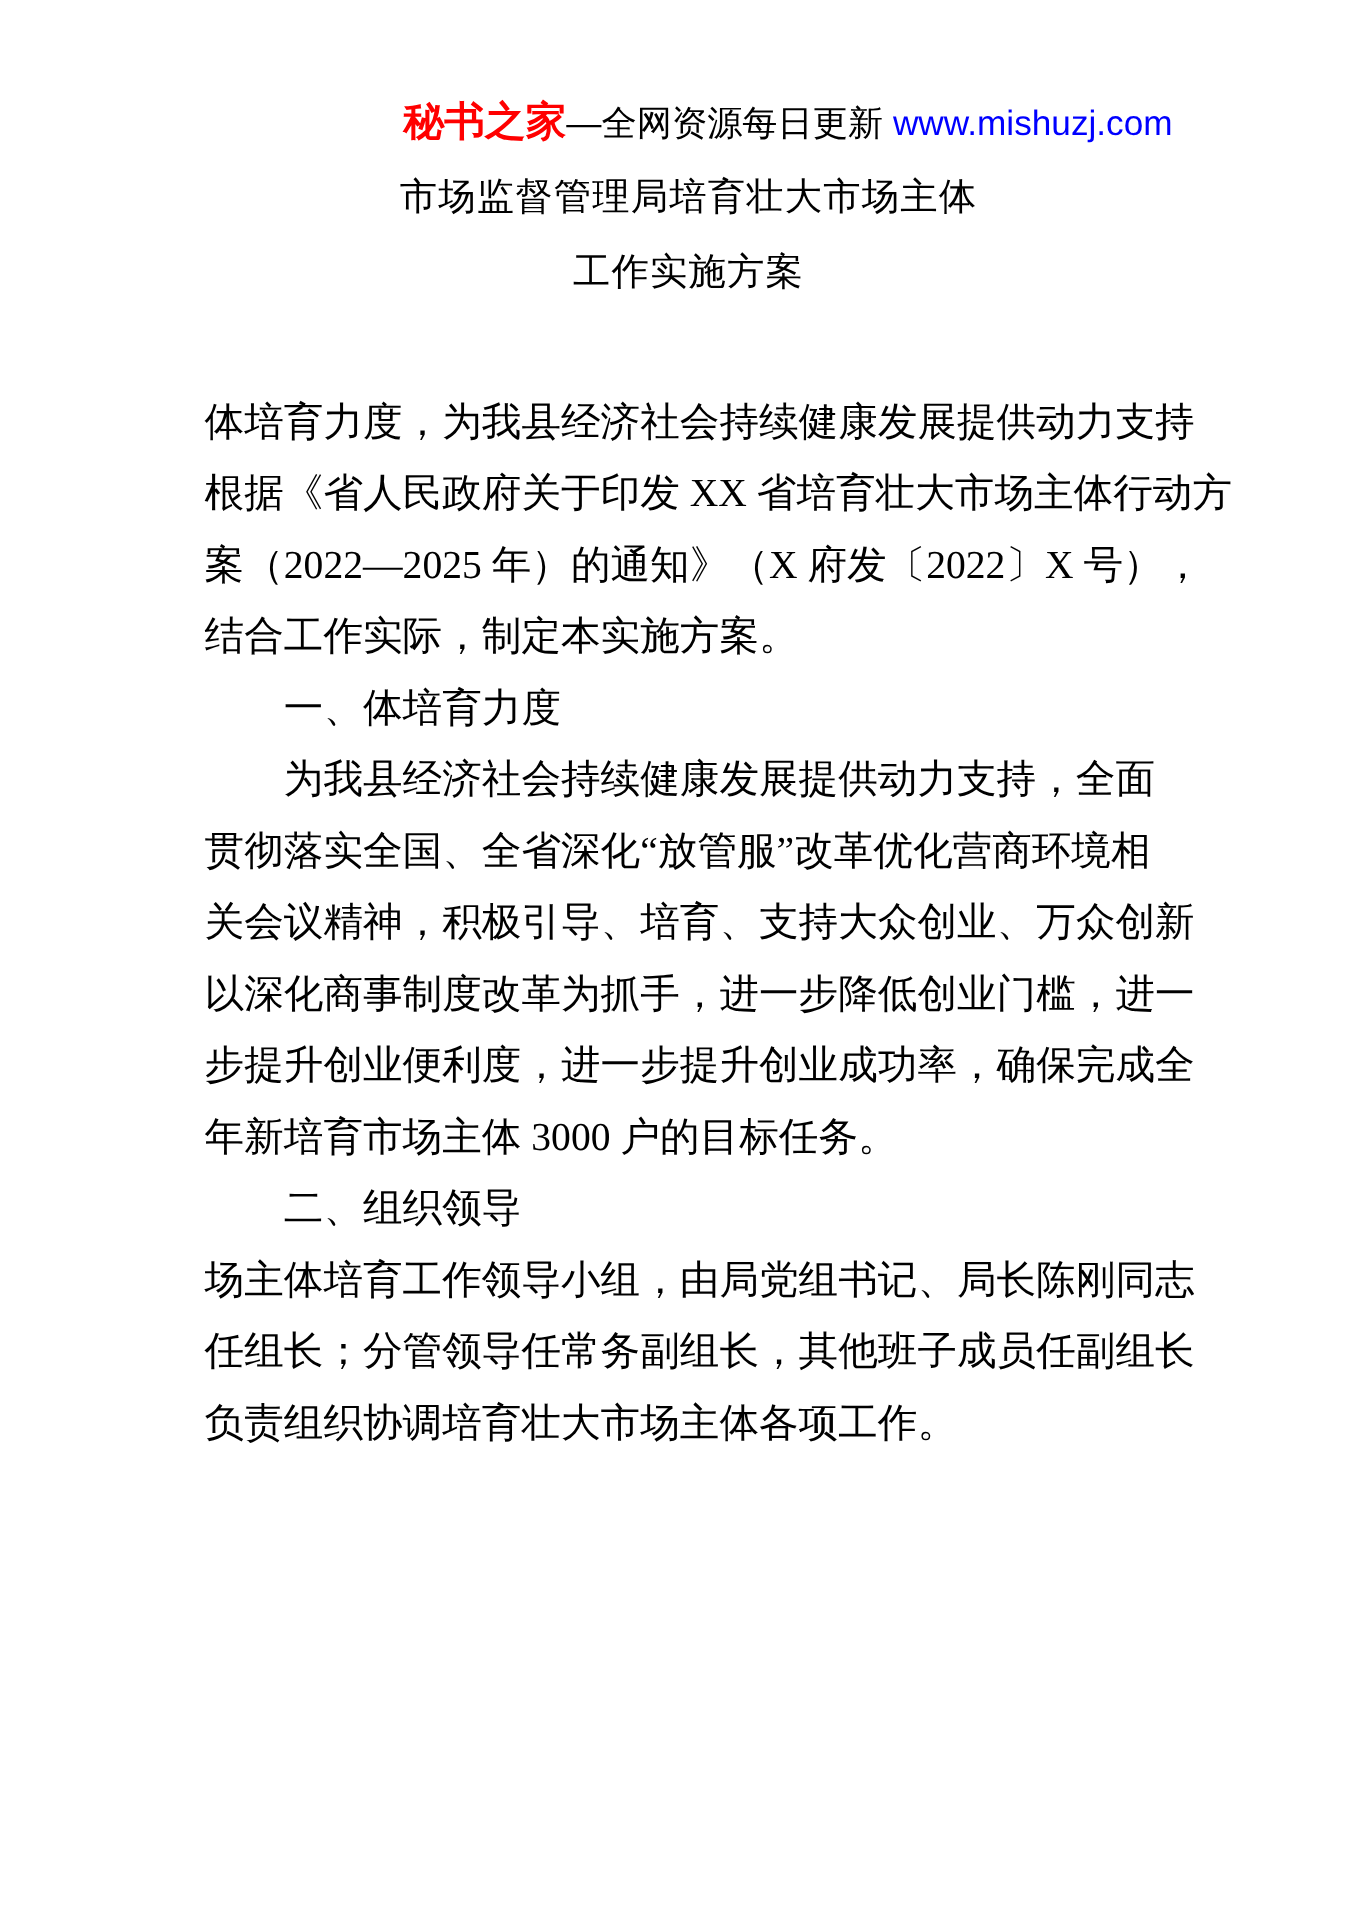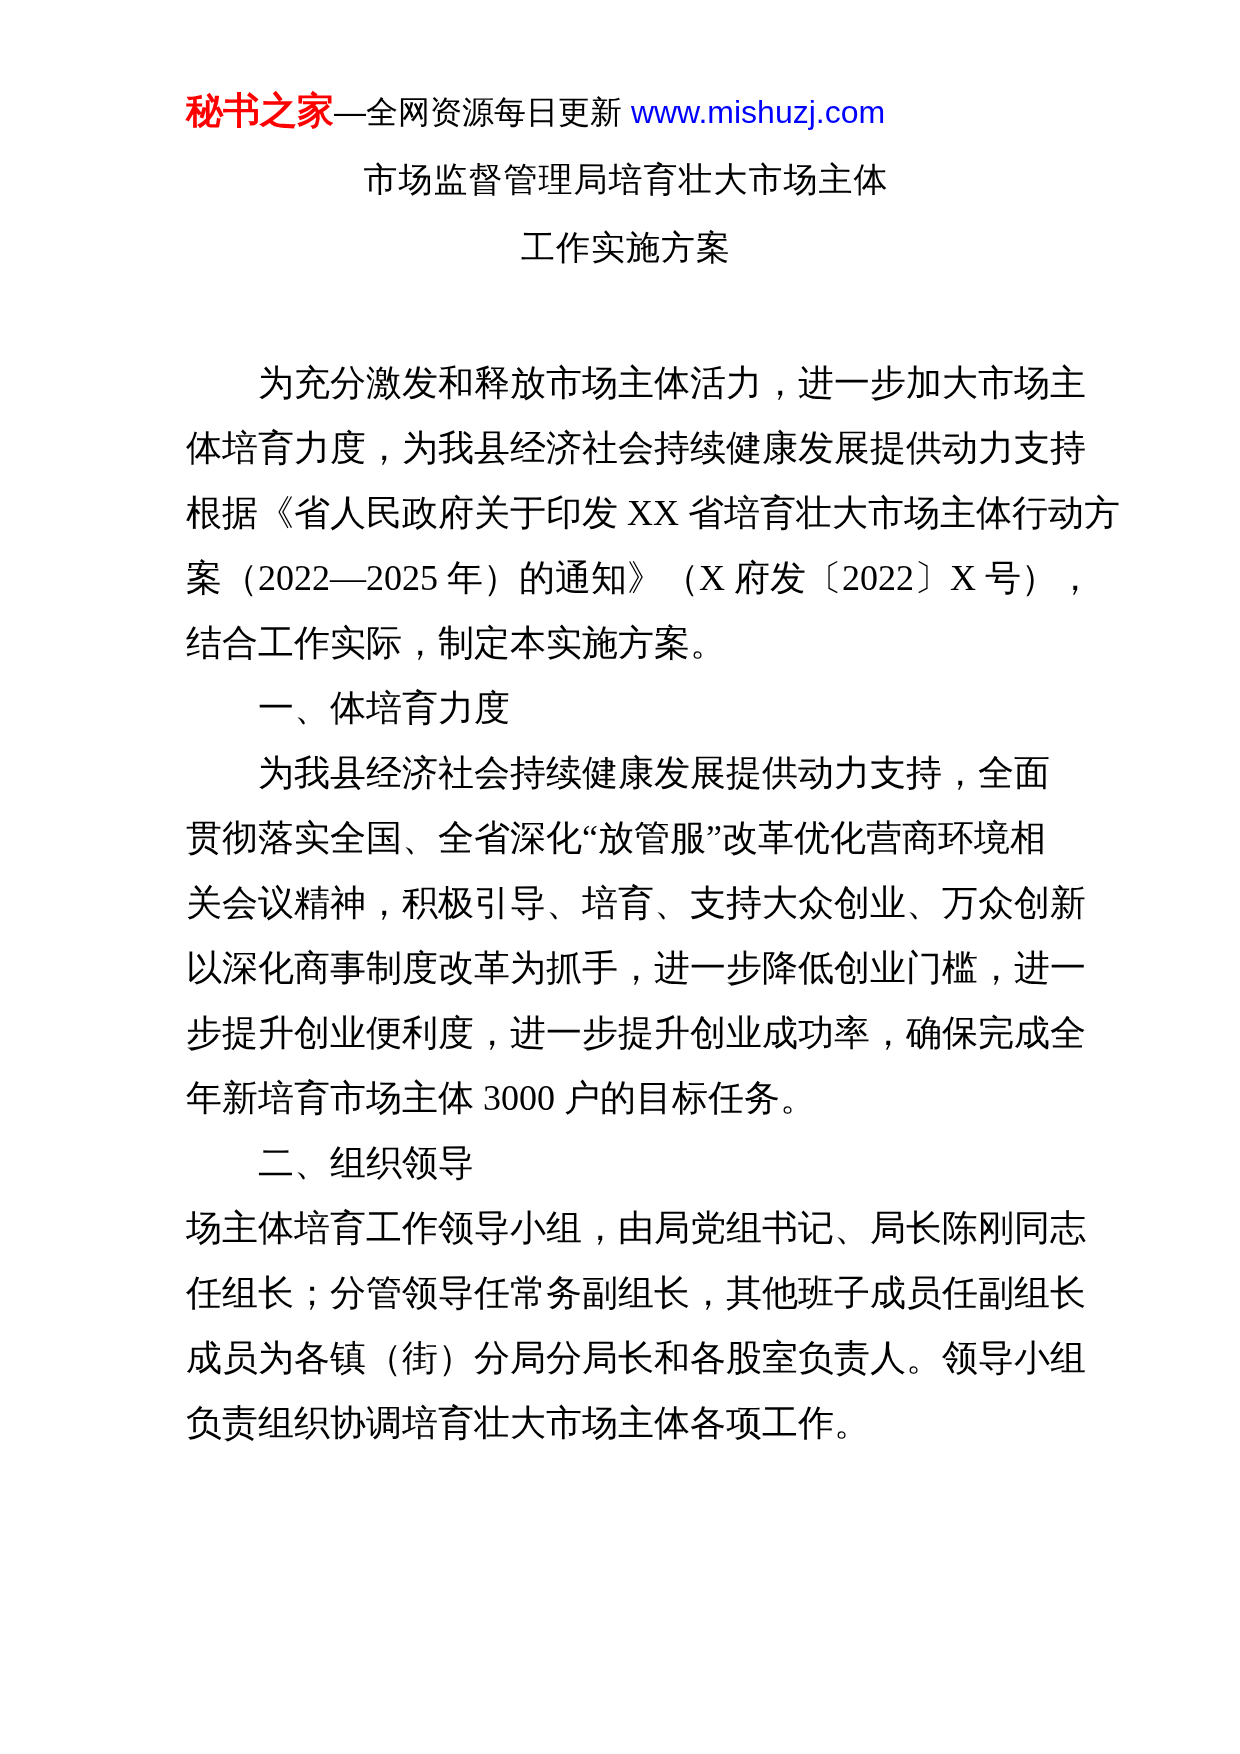--- a/index.html
+++ b/index.html
@@ -12,21 +12,21 @@
     width: 1240px;
     height: 1754px;
     background: #ffffff;
     box-sizing: border-box;
     padding: 90px 174px 0 186px;
     overflow: hidden;
     font-family: "Liberation Sans", sans-serif;
     color: #000000;
   }
   .header {
-    text-align: left;
+    text-align: right;
     font-size: 32px;
     line-height: 42px;
     white-space: nowrap;
   }
   .header .site {
     font-size: 37px;
     font-weight: 700;
     color: #ff0000;
   }
   .header .tagline {
@@ -71,32 +71,30 @@
   <div class="header">
     <span class="site">秘书之家</span><span class="tagline">—全网资源每日更新 </span><a class="url" href="#">www.mishuzj.com</a>
   </div>
 
   <h1 class="title">
     <span class="title-line">市场监督管理局培育壮大市场主体</span>
     <span class="title-line">工作实施方案</span>
   </h1>
 
   <div class="doc-body" id="doc-body">
-      <div class="line indent">为充分激发和释放市场主体活力，进一步加大市场主</div>
       <div class="line">体培育力度，为我县经济社会持续健康发展提供动力支持</div>
       <div class="line">根据《省人民政府关于印发 XX 省培育壮大市场主体行动方</div>
       <div class="line">案（2022—2025 年）的通知》（X 府发〔2022〕X 号），</div>
       <div class="line">结合工作实际，制定本实施方案。</div>
       <div class="line indent">一、体培育力度</div>
       <div class="line indent">为我县经济社会持续健康发展提供动力支持，全面</div>
       <div class="line">贯彻落实全国、全省深化“放管服”改革优化营商环境相</div>
       <div class="line">关会议精神，积极引导、培育、支持大众创业、万众创新</div>
       <div class="line">以深化商事制度改革为抓手，进一步降低创业门槛，进一</div>
       <div class="line">步提升创业便利度，进一步提升创业成功率，确保完成全</div>
       <div class="line">年新培育市场主体 3000 户的目标任务。</div>
       <div class="line indent">二、组织领导</div>
       <div class="line">场主体培育工作领导小组，由局党组书记、局长陈刚同志</div>
       <div class="line">任组长；分管领导任常务副组长，其他班子成员任副组长</div>
-      <div class="line">成员为各镇（街）分局分局长和各股室负责人。领导小组</div>
       <div class="line">负责组织协调培育壮大市场主体各项工作。</div>
     </div>
 
 </div>
 
 </body></html>

